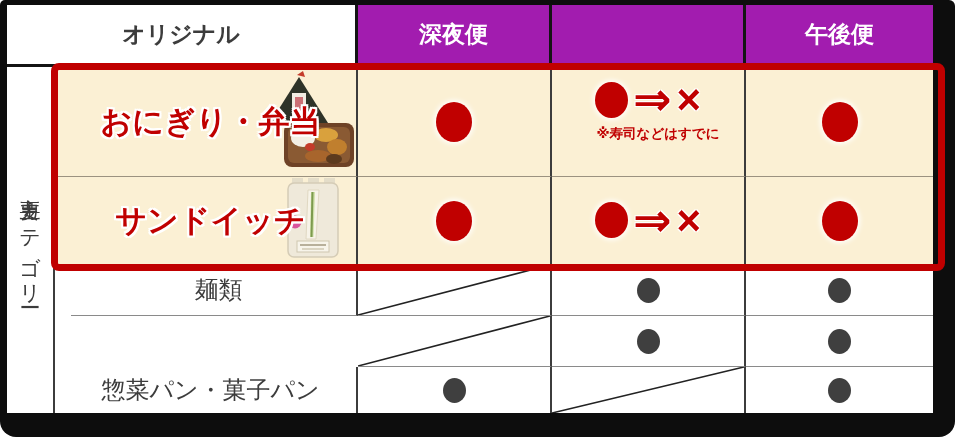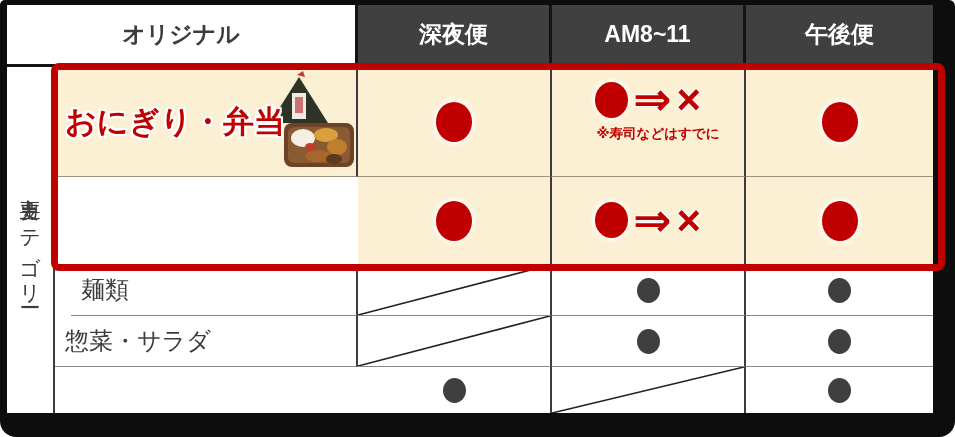--- a/index.html
+++ b/index.html
@@ -18,33 +18,33 @@
     grid-template-rows:62px 110px 88px 51px 51px 46px;
   }
   .cell{position:relative;box-sizing:border-box;display:flex;align-items:center;justify-content:center;}
   
   .corner{
     grid-column:1/3;grid-row:1;background:#ffffff;flex-direction:column;
     color:#3c3c3c;font-weight:bold;font-size:23px;line-height:1.25;
     border-right:3px solid #141414;border-bottom:3px solid #141414;
   }
   .hcol{
-    background:#404040;color:#ffffff;font-weight:bold;font-size:23px;line-height:1.25;
+    background:#a21caf;color:#ffffff;font-weight:bold;font-size:23px;line-height:1.25;
     flex-direction:column;border-bottom:3px solid #141414;
   }
   .hcol.b-r-h{border-right:3px solid #141414;}
   
   .axis{grid-column:1;grid-row:2/7;border-right:2px solid #3c3c3c;background:#fff;}
   .vtext{writing-mode:vertical-rl;font-size:21px;color:#3c3c3c;letter-spacing:3px;}
   
   .b-r{border-right:2px solid #3c3c3c;}
   .b-b{border-bottom:1.5px solid #8a8a8a;}
   .hl{background:#fbf0d4;}
   .hl.b-b{border-bottom:1.5px solid #9b9280;}
-  .cat{justify-content:flex-start;padding-left:10px;font-size:24px;color:#3c3c3c;font-family:Liberation Serif, serif;}
+  .cat{justify-content:center;padding-left:10px;font-size:24px;color:#3c3c3c;font-family:Liberation Serif, serif;}
   .cat.hl .lbl{
     font-size:31px;font-weight:bold;color:#c00000;
     text-shadow:-2px -2px 0 #fff,2px -2px 0 #fff,-2px 2px 0 #fff,2px 2px 0 #fff,0 -2px 0 #fff,0 2px 0 #fff,-2px 0 0 #fff,2px 0 0 #fff;
     z-index:2;
   }
   .photo{position:absolute;z-index:1;}
   .photo.onigiri{right:0px;top:2px;}
   .photo.sandwich{right:12px;top:0px;}
   
   .red-dot{width:36px;height:40px;border-radius:50%;background:#c00000;box-shadow:0 0 5px 2px rgba(255,255,255,.95);}
@@ -75,21 +75,20 @@
       <div>オリジナル</div>
     </div>
     <div class="cell axis">
       <span class="vtext">主要カテゴリー</span>
     </div>
     <div class="redbox"></div>
   <div class="cell hcol b-r-h" style="grid-area: 1 / 3;">
         <div>深夜便</div>
       </div>
       <div class="cell hcol b-r-h" style="grid-area: 1 / 4;">
-        <div>AM8~11</div>
       </div>
       <div class="cell hcol" style="grid-area: 1 / 5;">
         <div>午後便</div>
       </div>
       <div class="cell cat hl b-r b-b" style="grid-area: 2 / 2;">
         <span class="lbl">おにぎり・弁当</span>
         <span class="photo onigiri"><svg width="92" height="104" viewBox="0 0 92 104">
             <rect x="20" y="54" width="70" height="44" rx="8" fill="#6e4226"></rect>
             <rect x="24" y="58" width="62" height="36" rx="6" fill="#8a5a33"></rect>
             <ellipse cx="39" cy="69" rx="12" ry="9" fill="#f3efe4"></ellipse>
@@ -113,20 +112,36 @@
           <span class="arrow">⇒</span>
           <span class="cross">×</span>
         </span>
         <div class="note">
           <div>※寿司などはすでに</div>
         </div>
       </div>
       <div class="cell hl b-b" style="grid-area: 2 / 5;">
         <span class="red-dot"></span>
       </div>
+      <div class="cell cat hl b-r b-b" style="grid-area: 3 / 2;">
+        <span class="lbl">サンドイッチ</span>
+        <span class="photo sandwich"><svg width="62" height="84" viewBox="0 0 62 84">
+            <rect x="10" y="1" width="11" height="9" fill="#e4ddc9"></rect>
+            <rect x="26" y="1" width="11" height="9" fill="#e4ddc9"></rect>
+            <rect x="42" y="1" width="11" height="9" fill="#e4ddc9"></rect>
+            <rect x="6" y="6" width="50" height="74" rx="6" fill="#efe9da" stroke="#d5ccb6" stroke-width="1.5"></rect>
+            <path d="M26 13 L37 13 L34 62 L24 62 Z" fill="#f7f3e8" stroke="#e0d8c2"></path>
+            <path d="M29 15 L33 15 L31.5 60 L28 60 Z" fill="#cfe0a8"></path>
+            <line x1="30.5" y1="15" x2="29.5" y2="60" stroke="#7d9a4e" stroke-width="2"></line>
+            <circle cx="13" cy="45" r="6.5" fill="#d9549c"></circle>
+            <rect x="15" y="64" width="32" height="11" fill="#f7f4ea" stroke="#cfc7b0"></rect>
+            <line x1="18" y1="68" x2="44" y2="68" stroke="#a39a80" stroke-width="1.5"></line>
+            <line x1="20" y1="72" x2="42" y2="72" stroke="#bdb499" stroke-width="1"></line>
+          </svg></span>
+      </div>
       <div class="cell hl b-r b-b" style="grid-area: 3 / 3;">
         <span class="red-dot"></span>
       </div>
       <div class="cell hl b-r b-b" style="grid-area: 3 / 4;">
         <span class="dax">
           <span class="red-dot sm"></span>
           <span class="arrow">⇒</span>
           <span class="cross">×</span>
         </span>
       </div>
@@ -140,33 +155,33 @@
         <span class="diag"><svg width="100%" height="100%" viewBox="0 0 100 100" preserveAspectRatio="none">
             <line x1="0" y1="100" x2="100" y2="0" stroke="#222" stroke-width="1.6" vector-effect="non-scaling-stroke"></line>
           </svg></span>
       </div>
       <div class="cell b-r b-b" style="grid-area: 4 / 4;">
         <span class="dark-dot"></span>
       </div>
       <div class="cell b-b" style="grid-area: 4 / 5;">
         <span class="dark-dot"></span>
       </div>
-      <div class="cell cat b-r b-b" style="grid-area: 5 / 2;">
-        <span class="lbl">惣菜・サラダ</span>
-      </div>
       <div class="cell b-r b-b" style="grid-area: 5 / 3;">
         <span class="diag"><svg width="100%" height="100%" viewBox="0 0 100 100" preserveAspectRatio="none">
             <line x1="0" y1="100" x2="100" y2="0" stroke="#222" stroke-width="1.6" vector-effect="non-scaling-stroke"></line>
           </svg></span>
       </div>
       <div class="cell b-r b-b" style="grid-area: 5 / 4;">
         <span class="dark-dot"></span>
       </div>
       <div class="cell b-b" style="grid-area: 5 / 5;">
         <span class="dark-dot"></span>
+      </div>
+      <div class="cell cat b-r" style="grid-area: 6 / 2;">
+        <span class="lbl">惣菜パン・菓子パン</span>
       </div>
       <div class="cell b-r" style="grid-area: 6 / 3;">
         <span class="dark-dot"></span>
       </div>
       <div class="cell b-r" style="grid-area: 6 / 4;">
         <span class="diag"><svg width="100%" height="100%" viewBox="0 0 100 100" preserveAspectRatio="none">
             <line x1="0" y1="100" x2="100" y2="0" stroke="#222" stroke-width="1.6" vector-effect="non-scaling-stroke"></line>
           </svg></span>
       </div>
       <div class="cell" style="grid-area: 6 / 5;">

